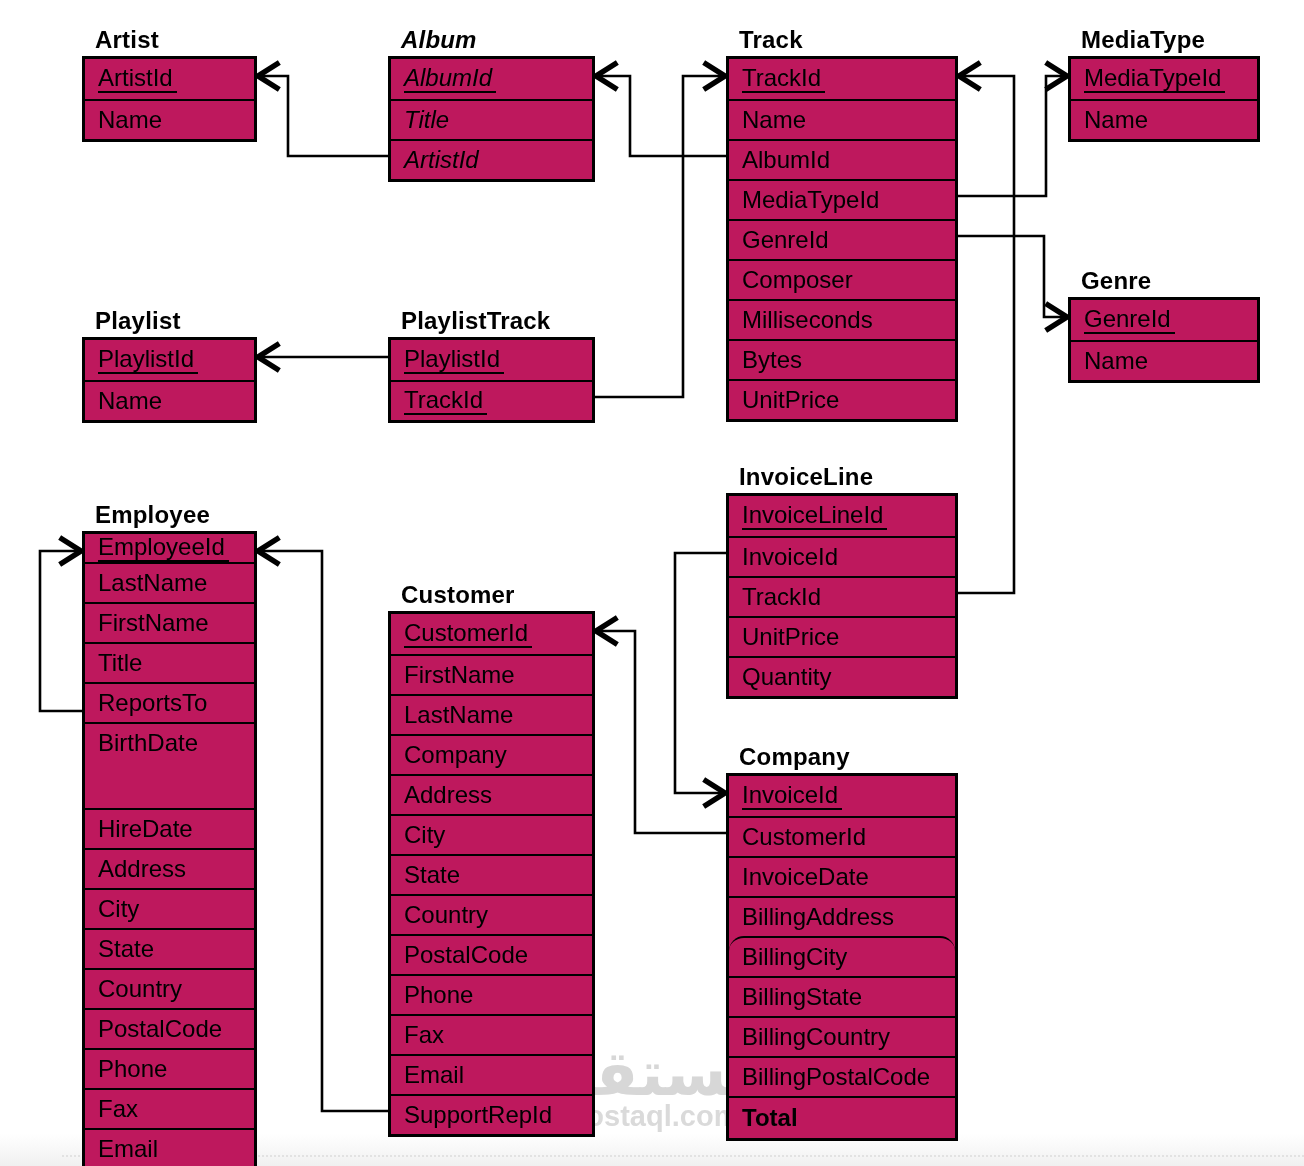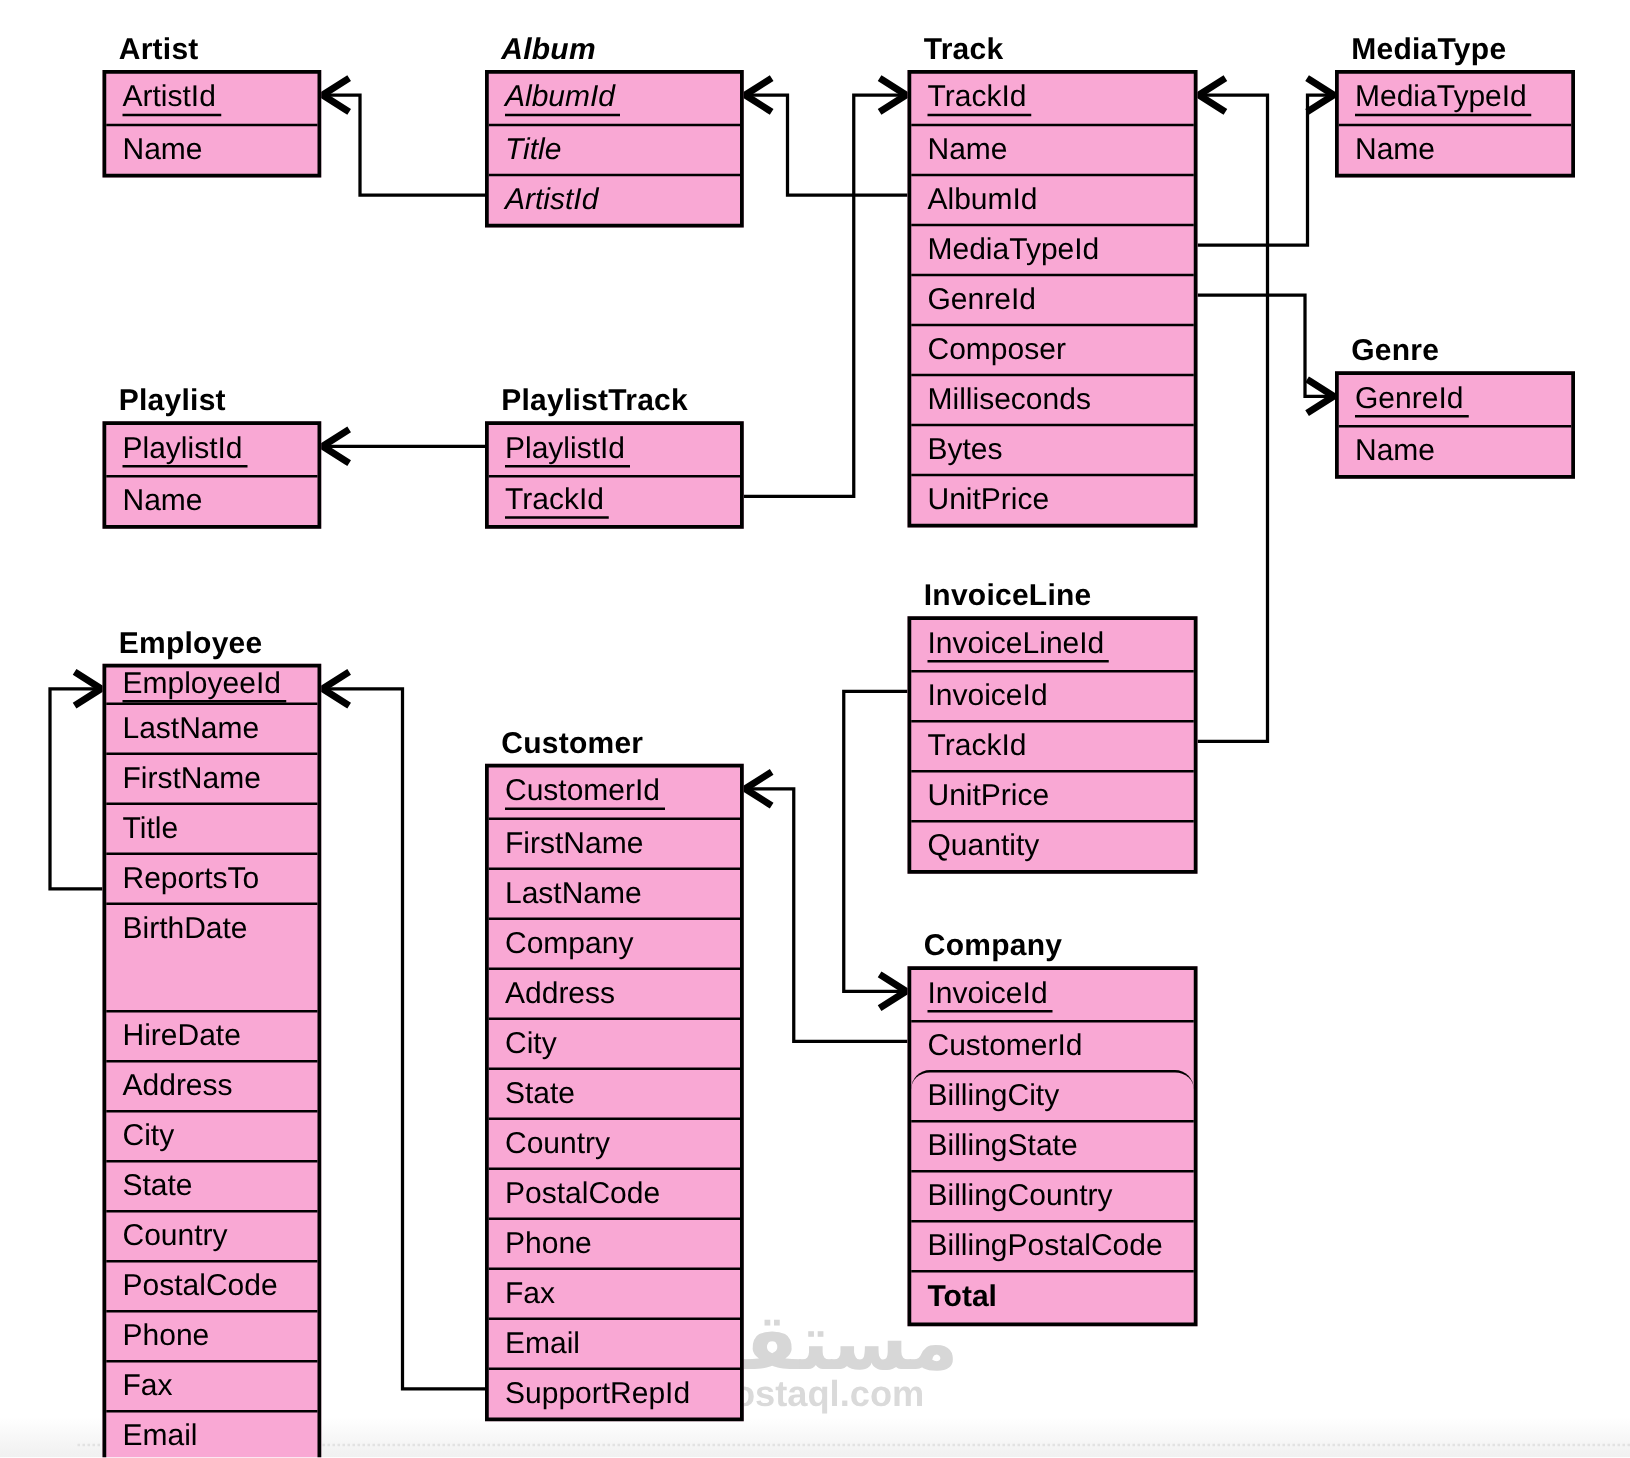--- a/index.html
+++ b/index.html
@@ -15,21 +15,21 @@
   .tbl{position:absolute;z-index:3;}
   .tbl-title{
     position:absolute;
     left:13px;top:-30px;
     font-size:24px;font-weight:bold;
     white-space:nowrap;
     letter-spacing:0.2px;
   }
   .tbl-box{
     border:3px solid #000;
-    background:#f9a8d4;
+    background:#be185d;
   }
   .tbl-row{
     height:40px;
     box-sizing:border-box;
     display:flex;align-items:center;
     padding-left:13px;
     font-size:24px;
     white-space:nowrap;
     border-top:2.5px solid #000;
   }
@@ -229,20 +229,22 @@
           <div class="tbl-row" style="height: 40px;">Quantity</div>
         </div>
       </div>
       <div class="tbl" style="left: 726px; top: 773px; width: 232px;">
         <div class="tbl-title">Company</div>
         <div class="tbl-box">
           <div class="tbl-row" style="height: 40px;">
             <span class="pk">InvoiceId</span>
           </div>
           <div class="tbl-row" style="height: 40px;">CustomerId</div>
+          <div class="tbl-row" style="height: 40px;">InvoiceDate</div>
+          <div class="tbl-row" style="height: 40px;">BillingAddress</div>
           <div class="tbl-row" style="height: 40px; border-radius: 15px;">BillingCity</div>
           <div class="tbl-row" style="height: 40px;">BillingState</div>
           <div class="tbl-row" style="height: 40px;">BillingCountry</div>
           <div class="tbl-row" style="height: 40px;">BillingPostalCode</div>
           <div class="tbl-row" style="height: 42px; font-weight: bold;">Total</div>
         </div>
       </div>
     </div>
 
 </div>

